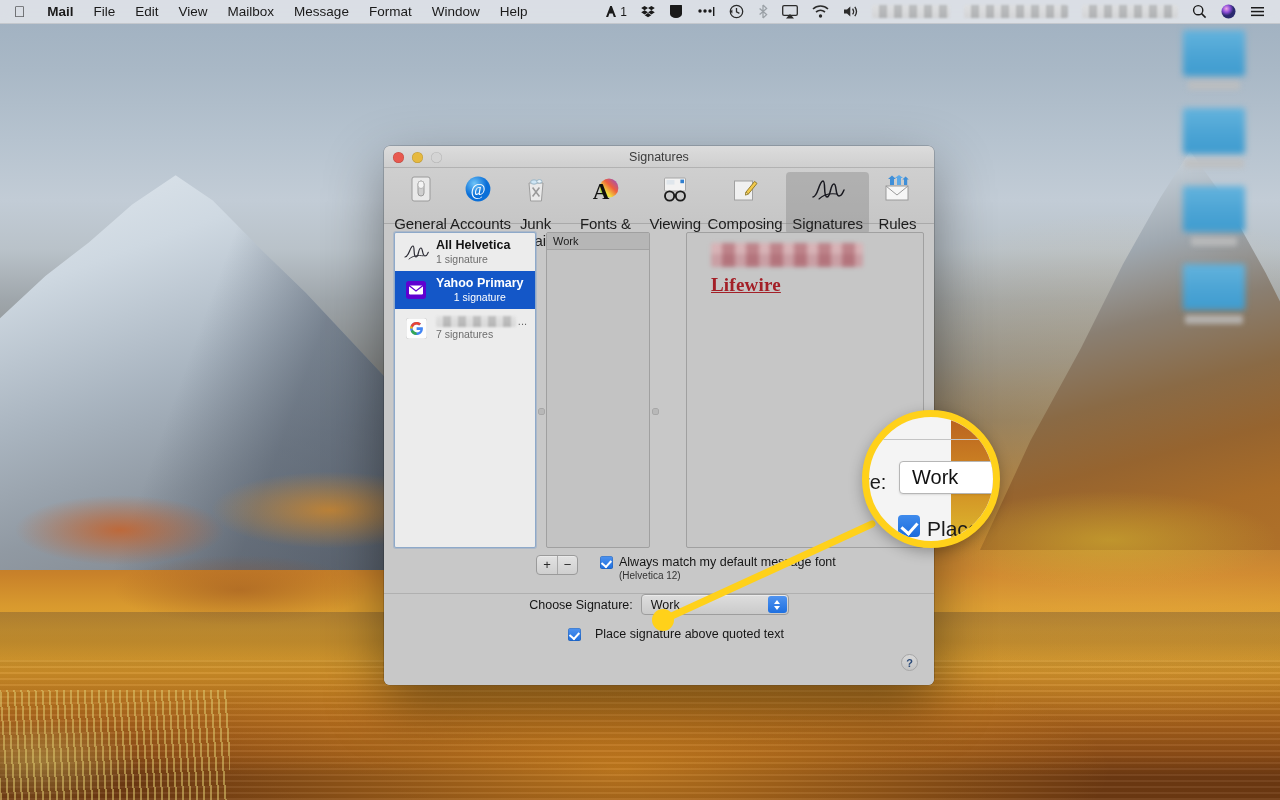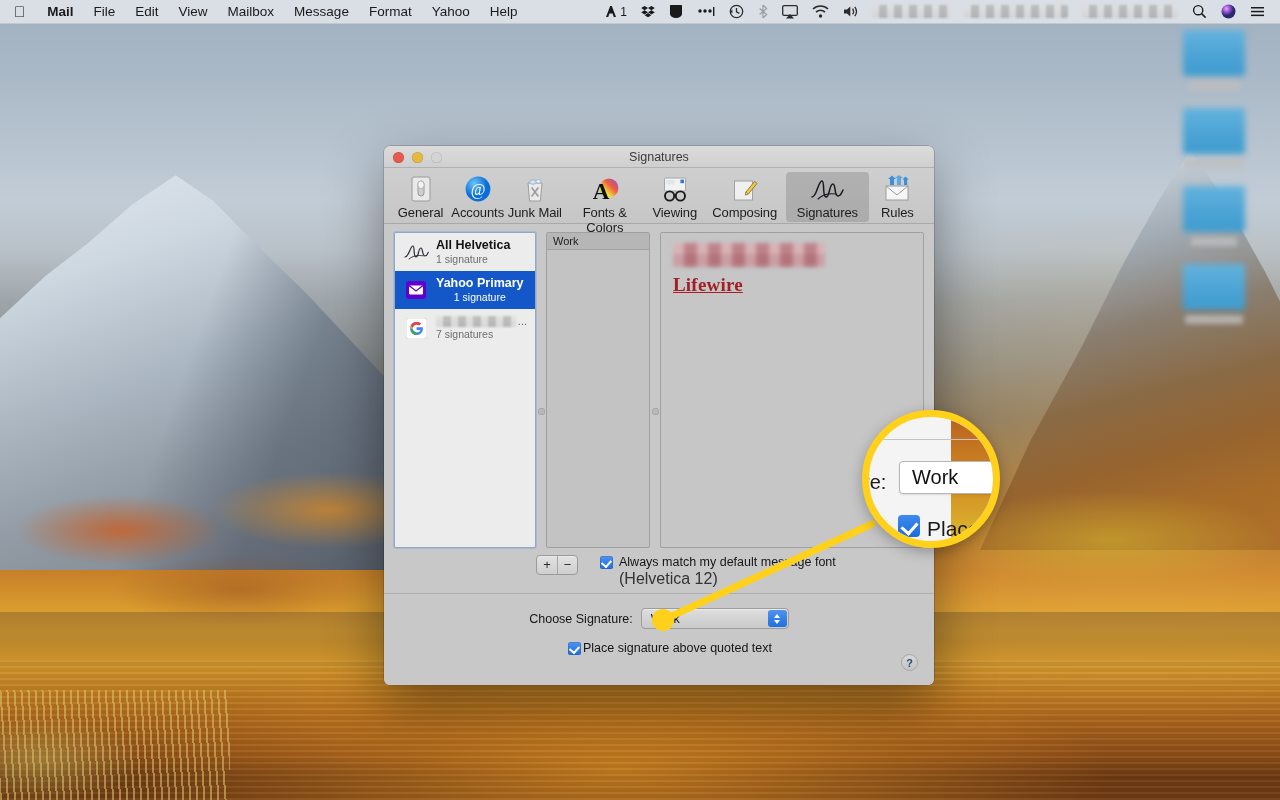--- a/index.html
+++ b/index.html
@@ -143,21 +143,21 @@
     background: linear-gradient(180deg, #cfcfcf, #c6c6c6);
     border-bottom:1px solid #a9a9a9;
   }
   .tbitem {
     width:58px; padding:1px 1px 2px; text-align:center;
     border-radius:4px; cursor:default;
   }
   .tbitem.wide { width:84px; }
   .tbitem.sel { background: rgba(120,120,120,.34); }
   .tbicon { height:30px; display:flex; align-items:flex-end; justify-content:center; }
-  .tblabel { font-size:13px; color:#1d1d1d; margin-top:2px; letter-spacing:-.1px; }
+  .tblabel { font-size:15px; color:#1d1d1d; margin-top:12px; letter-spacing:-.1px; }
 
   
   .body-area { padding: 8px 10px 0 10px; height: 355px; position:relative; }
   .cols { display:flex; height:316px; }
   .col-accounts {
     width:142px; background:#ececec;
     border:1px solid #8ea9c9; border-radius:2px;
     box-shadow: 0 0 0 1px rgba(120,155,200,.35);
     overflow:hidden;
   }
@@ -183,21 +183,21 @@
     border:1px solid #a0a0a0; border-radius:2px; overflow:hidden;
   }
   .siglist-hdr {
     background:#b6b6b6; border-bottom:1px solid #a3a3a3;
     font-size:11px; padding:2px 6px; color:#1c1c1c;
   }
 
   .col-preview {
     flex:1; background:#c6c6c6;
     border:1px solid #a0a0a0; border-radius:2px;
-    padding:10px 12px; overflow:hidden;
+    padding:10px 24px; overflow:hidden;margin-left:26px;
   }
   .prev-redact {
     height:24px; width:152px; border-radius:2px;
     background:
       repeating-linear-gradient(90deg, rgba(255,255,255,.22) 0 11px, rgba(170,95,105,.42) 11px 24px),
       repeating-linear-gradient(180deg, rgba(205,150,155,.85) 0 11px, rgba(185,120,128,.85) 11px 24px);
     filter: blur(2.2px);
   }
   .prev-link {
     margin-top:7px; font-family:"Liberation Serif", serif;
@@ -223,27 +223,26 @@
     background: linear-gradient(180deg,#4f93ef,#1d6fe0);
     box-shadow: inset 0 0 0 .5px rgba(0,0,0,.22);
     position:relative; margin-top:1px;
   }
   .cbx::after {
     content:""; position:absolute; left:3.3px; top:2px; width:4.5px; height:7px;
     border-right:2px solid #fff; border-bottom:2px solid #fff;
     transform: rotate(42deg);
   }
   .cb-label { font-size:12.5px; color:#151515; line-height:14px; }
-  .match-sub { font-size:16px; color:#333; margin-left:19px; margin-top:1px; }
+  .match-sub { font-size:10px; color:#333; margin-left:19px; margin-top:1px; }
 
   
   .footer {
     position:absolute; left:0; bottom:0; width:100%; height:92px;
     border-top:1px solid #b0b0b0; background:#c8c8c8;
-    padding-top:14px;
   }
   .choose-row { display:flex; align-items:center; justify-content:center; gap:8px; }
   .choose-lbl { font-size:12.5px; color:#151515; }
   .popup {
     position:relative; width:148px; height:21px;
     background: linear-gradient(180deg,#dedede,#cacaca);
     border:1px solid #9d9d9d; border-radius:4px;
     box-shadow: 0 1px 0 rgba(255,255,255,.4) inset;
     display:flex; align-items:center; padding-left:9px;
     font-size:12.5px; color:#141414;
@@ -251,21 +250,21 @@
   .popup-btn {
     position:absolute; right:1px; top:1px; width:19px; height:17px;
     background: linear-gradient(180deg,#4f93ef,#1f70e0);
     border-radius:3px; display:flex; flex-direction:column;
     align-items:center; justify-content:center; gap:2px;
   }
   .popup-btn i { display:block; width:0; height:0; border-left:3.2px solid transparent; border-right:3.2px solid transparent; }
   .popup-btn i.up { border-bottom:4px solid #fff; }
   .popup-btn i.dn { border-top:4px solid #fff; }
 
-  .place-row { display:flex; align-items:center; gap:2px; margin:12px 0 0 184px; }
+  .place-row { display:flex; align-items:center; gap:14px; margin:12px 0 0 184px; }
   .help-btn {
     position:absolute; right:16px; bottom:14px;
     width:17px; height:17px; border-radius:50%;
     background: linear-gradient(180deg,#d8d8d8,#c4c4c4);
     border:1px solid #a6a6a6; color:#2b4a78; font-size:11px; font-weight:700;
     display:flex; align-items:center; justify-content:center;
   }
 
   
   .callout { position:absolute; left:0; top:0; width:1280px; height:800px; pointer-events:none; }
@@ -335,21 +334,21 @@
   <div class="menubar">
     <div class="mb-left">
       <span class="mb-apple"></span>
       <span class="mb-item bold">Mail</span>
       <span class="mb-item">File</span>
       <span class="mb-item">Edit</span>
       <span class="mb-item">View</span>
       <span class="mb-item">Mailbox</span>
       <span class="mb-item">Message</span>
       <span class="mb-item">Format</span>
-      <span class="mb-item">Yahoo</span>
+      <span class="mb-item">Window</span>
       <span class="mb-item">Help</span>
     </div>
     <div class="mb-right">
       <span class="mb-ic">
         <svg width="12" height="13" viewBox="0 0 12 13">
             <path d="M1 12 L5.2 1 L6.8 1 L11 12 L8.8 12 L7.6 8.6 L4.4 8.6 L3.2 12 Z" fill="#1a1a1a"></path>
           </svg>
         <span style="font-size:12px;margin-left:3px;color:#1a1a1a">1</span>
       </span>
       <span class="mb-ic">

